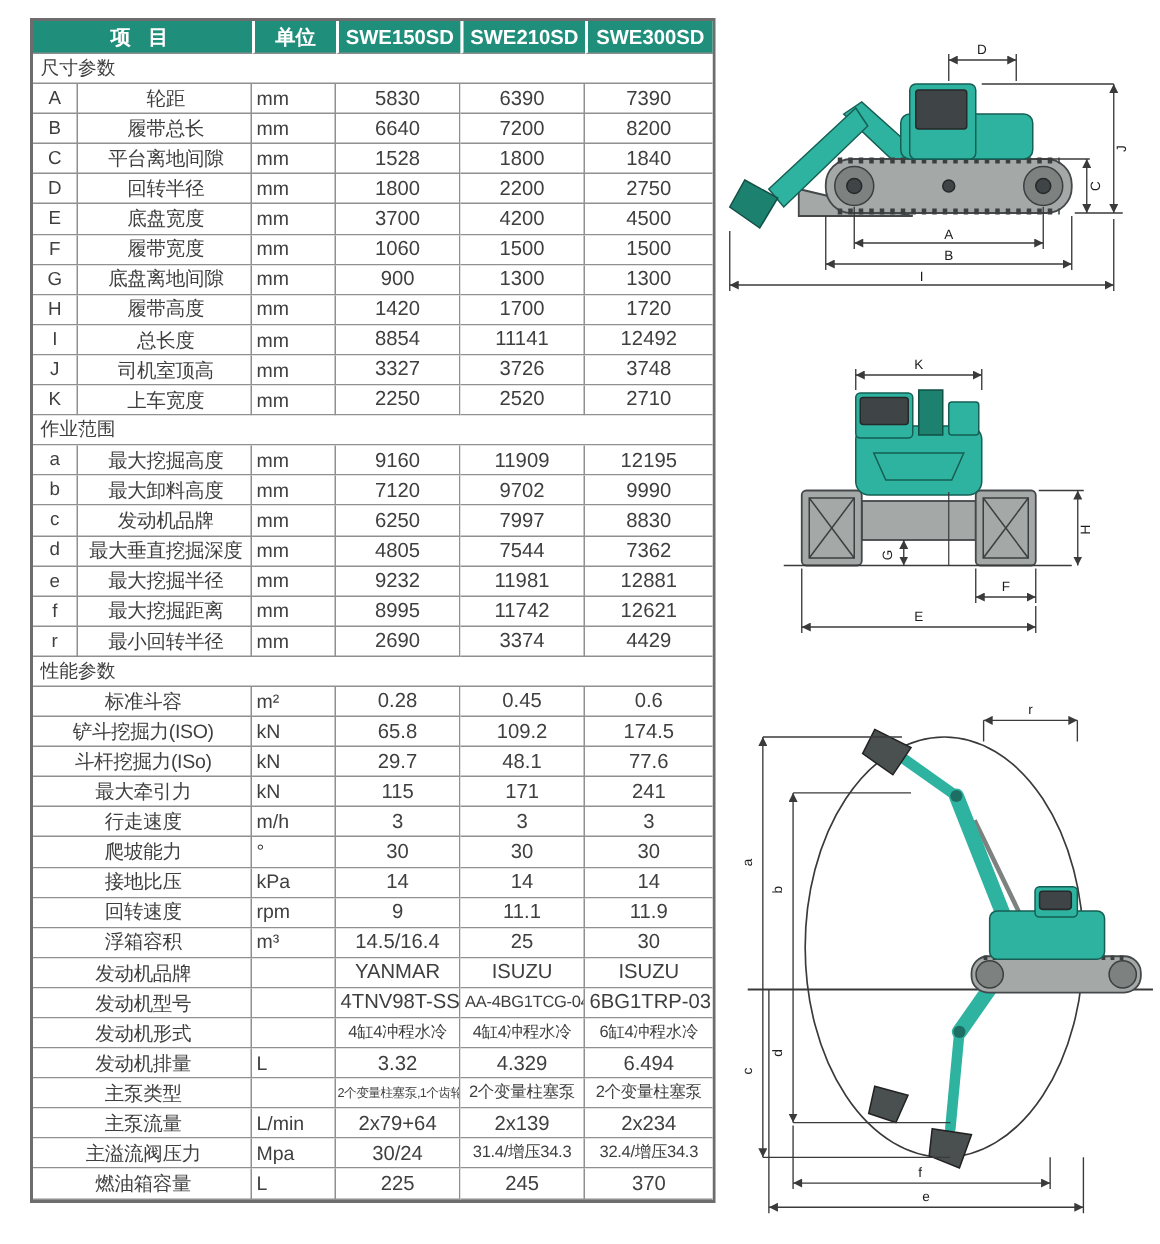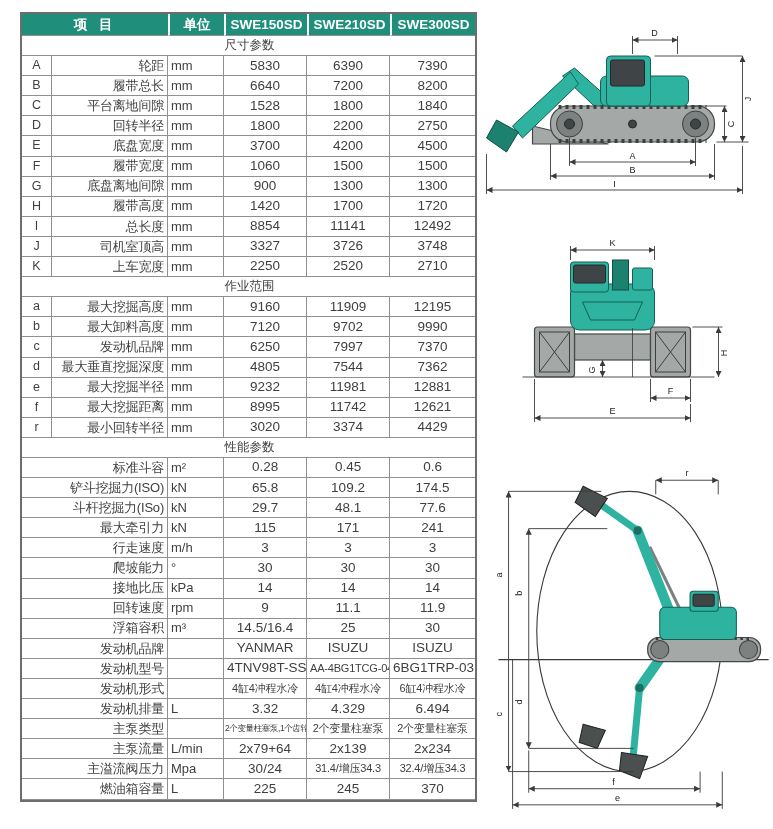--- a/index.html
+++ b/index.html
@@ -10,23 +10,23 @@
   .tbl-wrap{position:absolute;left:20px;top:12px;width:453px;border:2px solid #6d6d6d;background:#fff;}
   table.spec{border-collapse:separate;border-spacing:0;table-layout:fixed;width:100%;}
   col.c-key{width:30px;}col.c-label{width:116px;}col.c-unit{width:56px;}
   col.c-v1{width:83px;}col.c-v2{width:83px;}col.c-v3{width:85px;}
   th{background:#1f8e7b;color:#fff;font-size:13.5px;font-weight:bold;height:21px;
      border-left:2px solid #fff;border-bottom:1px solid #8e8e8e;padding:0;text-align:center;
      white-space:nowrap;overflow:hidden;}
   th:first-child{border-left:none;letter-spacing:4px;}
   td{height:19.1px;padding:0 3px;border-right:1px solid #909090;border-bottom:1px solid #909090;
      font-size:13px;line-height:1.05;white-space:nowrap;overflow:hidden;background:#fff;}
-  td.section-cell{border-right:none;text-align:center;padding-left:5px;font-size:12.5px;margin-top:42px;}
+  td.section-cell{border-right:none;text-align:left;padding-left:5px;font-size:12.5px;margin-top:42px;}
   td.key-cell{text-align:center;font-size:12.5px;padding:0;}
-  td.label-cell{text-align:right;padding-left:5px;letter-spacing:-0.2px;}
+  td.label-cell{text-align:center;padding-left:5px;letter-spacing:-0.2px;}
   td.label-cell .note{font-size:8.5px;letter-spacing:-0.3px;}
   td.unit-cell{text-align:left;}
   td.value-cell{text-align:center;font-size:13.5px;}
   td.value-cell:last-child{border-right:none;}
   td.value-cell.sm{font-size:11px;letter-spacing:-0.2px;}
   td.value-cell.xs{font-size:8.5px;letter-spacing:-0.4px;padding:0 1px;}
 
   
   .diag{position:absolute;}
   #side-svg{left:481px;top:14px;}
@@ -174,21 +174,21 @@
             <td class="value-cell">7120</td>
             <td class="value-cell">9702</td>
             <td class="value-cell">9990</td>
           </tr>
           <tr>
             <td class="key-cell">c</td>
             <td class="label-cell">发动机品牌</td>
             <td class="unit-cell">mm</td>
             <td class="value-cell">6250</td>
             <td class="value-cell">7997</td>
-            <td class="value-cell">7370</td>
+            <td class="value-cell">8830</td>
           </tr>
           <tr>
             <td class="key-cell">d</td>
             <td class="label-cell">最大垂直挖掘深度</td>
             <td class="unit-cell">mm</td>
             <td class="value-cell">4805</td>
             <td class="value-cell">7544</td>
             <td class="value-cell">7362</td>
           </tr>
           <tr>
@@ -204,21 +204,21 @@
             <td class="label-cell">最大挖掘距离</td>
             <td class="unit-cell">mm</td>
             <td class="value-cell">8995</td>
             <td class="value-cell">11742</td>
             <td class="value-cell">12621</td>
           </tr>
           <tr>
             <td class="key-cell">r</td>
             <td class="label-cell">最小回转半径</td>
             <td class="unit-cell">mm</td>
-            <td class="value-cell">3020</td>
+            <td class="value-cell">2690</td>
             <td class="value-cell">3374</td>
             <td class="value-cell">4429</td>
           </tr>
           <tr class="section-row">
             <td class="section-cell" colspan="6">性能参数</td>
           </tr>
           <tr>
             <td class="label-cell" colspan="2">标准斗容</td>
             <td class="unit-cell">m²</td>
             <td class="value-cell">0.28</td>

